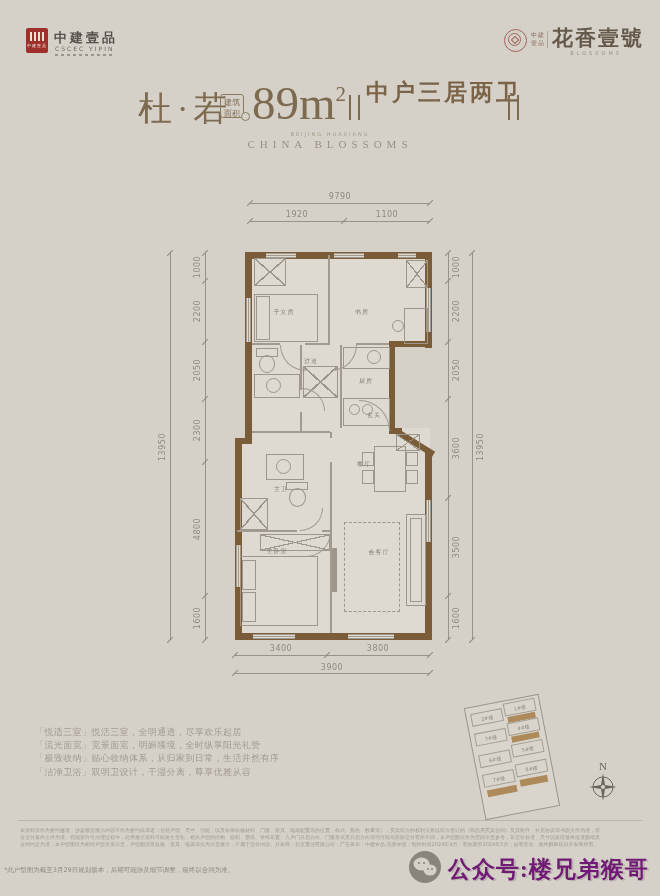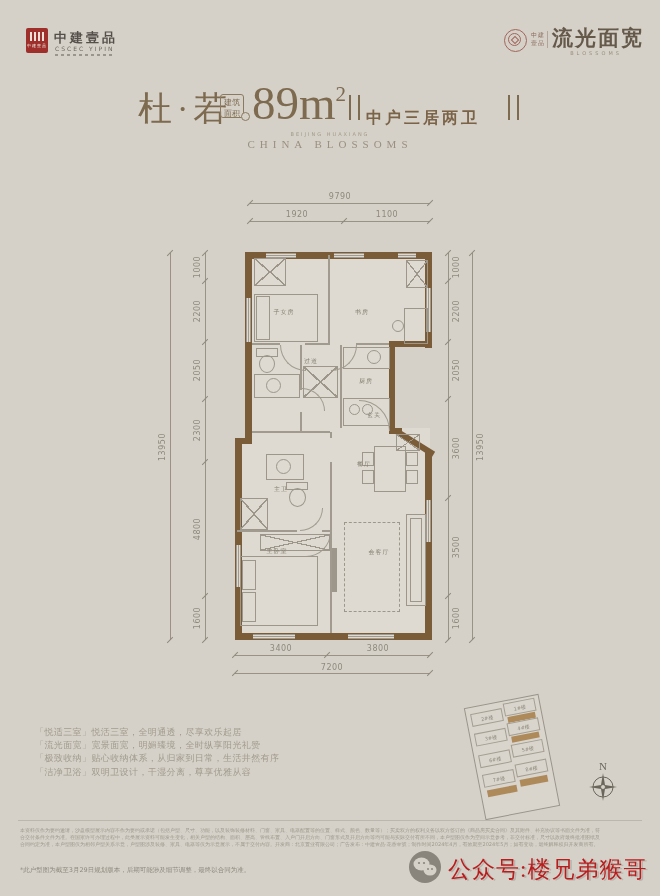--- a/index.html
+++ b/index.html
@@ -24,21 +24,21 @@
   .dlv{position:absolute;font-size:8px;color:#8f897d;transform:translate(-50%,-50%) rotate(-90deg);letter-spacing:.5px;white-space:nowrap;}
   
   .logo-red{position:absolute;left:26px;top:28px;width:22px;height:25px;background:#9e2f2b;border-radius:2px;}
   .logo-red .bars{position:absolute;left:4px;top:4px;width:14px;height:9px;background:repeating-linear-gradient(90deg,#e8e2d8 0 2px,transparent 2px 4px);}
   .logo-red .tiny{position:absolute;left:0;top:15px;width:22px;text-align:center;font-size:4px;color:#f0eae0;letter-spacing:1px;}
   .dbar{position:absolute;width:7px;height:25px;border-left:2px solid #7d6a4f;border-right:2px solid #7d6a4f;}
   .feat{font-size:9px;color:#a29b8e;letter-spacing:.4px;line-height:13.2px;white-space:nowrap;}
   .bld{position:absolute;border:1px solid #a49e92;display:flex;align-items:center;justify-content:center;font-size:5px;color:#8f897d;background:#d9d5cd;}
   .gold{position:absolute;background:#a9824e;opacity:.9;}
   .disc{font-size:5px;line-height:7px;color:#a09a8e;text-align:justify;}
-  .wm{font-size:23px;font-weight:normal;color:#b91c1c;letter-spacing:1px;text-shadow:2px 1px 0 rgba(135,130,122,.35);white-space:nowrap;font-family:"Liberation Serif","DejaVu Serif",serif;}
+  .wm{font-size:23px;font-weight:bold;color:#701a75;letter-spacing:1px;text-shadow:2px 1px 0 rgba(135,130,122,.35);white-space:nowrap;font-family:"Liberation Serif","DejaVu Serif",serif;}
 </style>
 </head>
 <body>
 
 <div class="page">
 
   <div>
     <div class="logo-red">
       <div class="bars"></div>
       <div class="tiny">中建壹品</div>
@@ -49,34 +49,34 @@
 
     <div class="a circ" style="left:504px;top:29px;width:21px;height:21px;border:1.5px solid #a2655b;">
       <div class="a circ" style="left:3px;top:3px;width:11px;height:11px;border:1px solid #a2655b;"></div>
       <div class="a" style="left:7px;top:7px;width:4px;height:4px;border:1px solid #a2655b;transform:rotate(45deg);"></div>
     </div>
     <div class="a" style="left:531px;top:31px;font-size:6px;line-height:8px;color:#8a6a5a;letter-spacing:1px;">
       <div>中建</div>
       <div>壹品</div>
     </div>
     <div class="a" style="left:547px;top:31px;width:1px;height:17px;background:#b0a697;"></div>
-    <div class="a serif" style="left:552px;top:24px;font-size:21px;font-weight:bold;letter-spacing:2px;color:#65594a;">流光面宽</div>
+    <div class="a serif" style="left:552px;top:24px;font-size:21px;font-weight:bold;letter-spacing:2px;color:#65594a;">花香壹號</div>
     <div class="a" style="left:552px;top:50px;width:88px;text-align:center;font-size:5px;letter-spacing:3px;color:#9a8f7c;">BLOSSOMS</div>
   </div>
 
   <div>
     <div class="a serif" style="left:138px;top:86px;font-size:34px;letter-spacing:5px;color:#7d6a4f;">杜·若</div>
     <div class="a" style="left:220px;top:94px;width:24px;height:24px;border:1px solid #8b7a5e;border-radius:3px;text-align:center;font-size:8px;line-height:11px;color:#7d6a4f;padding-top:2px;box-sizing:border-box;">
       <div>建筑</div>
         <div>面积</div>
     </div>
     <div class="a circ" style="left:241px;top:112px;width:7px;height:7px;border:1px solid #8b7a5e;background:#d5d1c9;"></div>
     <div class="a serif" style="left:252px;top:76px;font-size:47px;color:#7d6a4f;"><span>89m</span><span style="font-size:21px;vertical-align:18px;">2</span></div>
     <div class="dbar" style="left:349px;top:95px;"></div>
-    <div class="a serif" style="left:366px;top:108px;font-size:16px;font-weight:bold;letter-spacing:3px;color:#7b6348;">中户三居两卫</div>
+    <div class="a serif" style="left:366px;top:77px;font-size:23px;font-weight:bold;letter-spacing:3px;color:#7b6348;">中户三居两卫</div>
     <div class="dbar" style="left:508px;top:95px;"></div>
     <div class="a" style="left:230px;top:131px;width:200px;text-align:center;font-size:5px;letter-spacing:2px;color:#a39a87;">BEIJING HUAXIANG</div>
     <div class="a serif" style="left:200px;top:138px;width:260px;text-align:center;font-size:11px;letter-spacing:5px;color:#9a9080;">CHINA BLOSSOMS</div>
   </div>
 
   <div>
 
     <div class="fill" style="left:250px;top:255px;width:180px;height:185px;"></div>
     <div class="fill" style="left:237px;top:440px;width:193px;height:196px;"></div>
     <div class="patch" style="left:395px;top:345px;width:35px;height:83px;"></div>
@@ -233,21 +233,21 @@
 
     <div class="dim" style="left:235px;top:655px;width:195px;height:1px;"></div>
     <div class="tk" style="left:235px;top:655px;"></div>
       <div class="tk" style="left:327px;top:655px;"></div>
       <div class="tk" style="left:430px;top:655px;"></div>
     <div class="dlh" style="left:281px;top:648px;">3400</div>
     <div class="dlh" style="left:378px;top:648px;">3800</div>
     <div class="dim" style="left:235px;top:673px;width:195px;height:1px;"></div>
     <div class="tk" style="left:235px;top:673px;"></div>
       <div class="tk" style="left:430px;top:673px;"></div>
-    <div class="dlh" style="left:332px;top:667px;">7200</div>
+    <div class="dlh" style="left:332px;top:667px;">3900</div>
   </div>
 
   <div class="a" style="left:35px;top:726px;">
     <div class="feat">「悦适三室」悦活三室，全明通透，尽享欢乐起居</div>
     <div class="feat">「流光面宽」宽景面宽，明媚臻境，全时纵享阳光礼赞</div>
     <div class="feat">「极致收纳」贴心收纳体系，从归家到日常，生活井然有序</div>
     <div class="feat">「洁净卫浴」双明卫设计，干湿分离，尊享优雅从容</div>
   </div>
 
   <div class="a" style="left:474px;top:700px;width:74px;height:112px;border:1px solid #9a948a;background:#d9d5cd;transform:rotate(-11deg);">
@@ -272,21 +272,21 @@
       <circle cx="15" cy="15" r="2.5" fill="#d5d1c9" stroke="#6b665c" stroke-width="1"></circle>
     </svg>
   </div>
 
   <div class="a" style="left:18px;top:820px;width:624px;border-top:1px solid #bcb7ac;"></div>
   <div class="a" style="left:20px;top:827px;width:620px;">
     <div class="disc">本资料仅作为要约邀请，沙盘模型展示内容不作为要约或承诺（包括户型、尺寸、功能，以及装饰装修材料、门窗、家具、电器配置等的位置、样式、颜色、数量等）；买卖双方的权利义务以双方签订的《商品房买卖合同》及其附件、补充协议等书面文件为准，符</div>
     <div class="disc">合交付条件文件为准。在国家许可办理过程中，此类展示资料可能发生变化，相关户型的结构、面积、层高、管线布置、入户门开启方向、门窗形式及开启方向等均可能与实际交付有所不同，本户型图仅作为空间示意参考，非交付标准，尺寸以政府最终批准图纸及</div>
     <div class="disc">合同约定为准，本户型图仅为相邻户型关系示意，户型图涉及装修、家具、电器等仅为示意展示，不属于交付内容。开发商：北京置业有限公司；广告发布：中建壹品·花香壹號；制作时间2024年4月，有效期至2024年5月；如有变动，最终解释权归开发商所有。</div>
   </div>
-  <div class="a" style="left:20px;top:866px;font-size:6.5px;color:#8f897d;">*此户型图为截至3月29日规划版本，后期可能涉及细节调整，最终以合同为准。</div>
+  <div class="a" style="left:4px;top:866px;font-size:6.5px;color:#8f897d;">*此户型图为截至3月29日规划版本，后期可能涉及细节调整，最终以合同为准。</div>
 
   <div class="a" style="left:408px;top:848px;width:240px;height:40px;">
     <svg class="a" style="left:0;top:2px;" width="34" height="34" viewBox="0 0 34 34">
       <circle cx="17" cy="17" r="16" fill="#8a857c"></circle>
       <ellipse cx="13.5" cy="14" rx="8" ry="6.5" fill="#d5d1c9"></ellipse>
       <ellipse cx="22" cy="20" rx="6.5" ry="5.5" fill="#d5d1c9"></ellipse>
       <circle cx="11" cy="13" r="1.1" fill="#8a857c"></circle>
         <circle cx="16" cy="13" r="1.1" fill="#8a857c"></circle>
       <circle cx="20" cy="19" r="1" fill="#8a857c"></circle>
         <circle cx="24" cy="19" r="1" fill="#8a857c"></circle>

